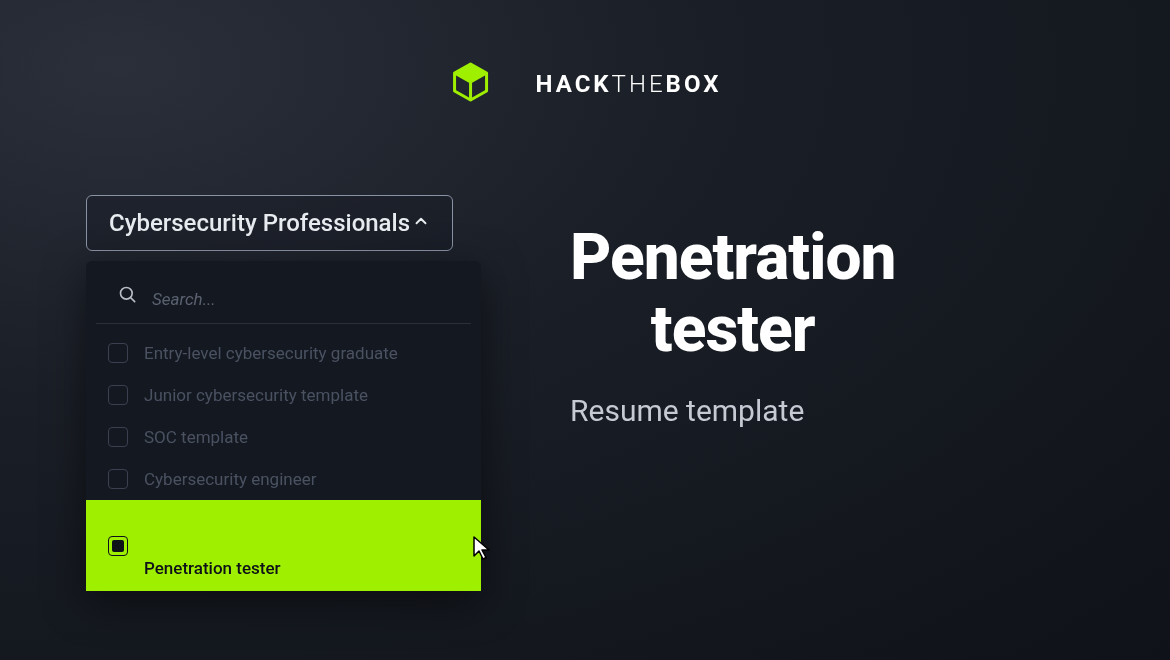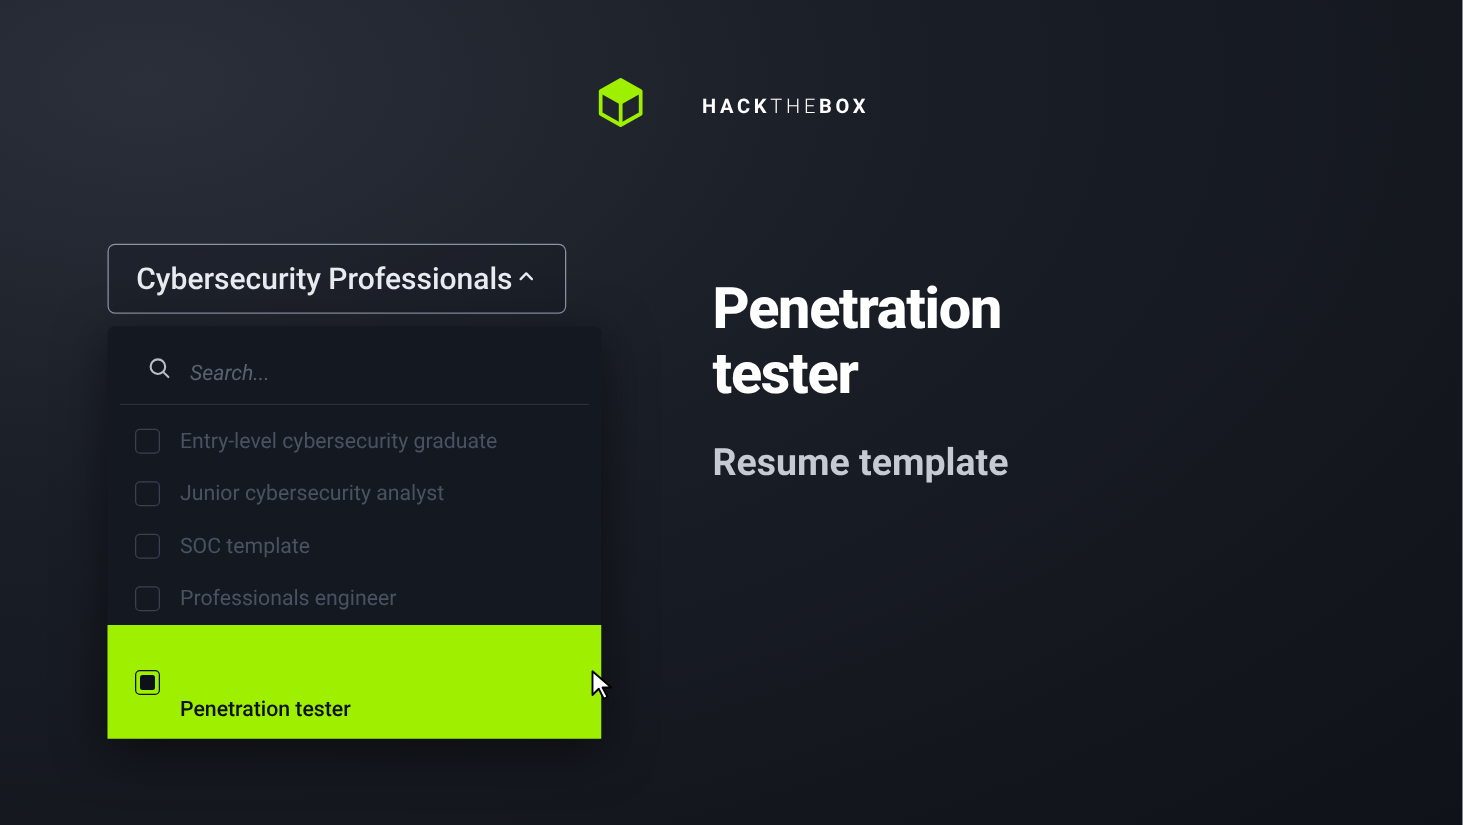--- a/index.html
+++ b/index.html
@@ -23,21 +23,21 @@
       display: flex;
       align-items: center;
       gap: 14px;
     }
     .logo-cube {
       width: 44px;
       height: 44px;
     }
     .logo-text {
       color: #ffffff;
-      font-size: 16px;
+      font-size: 24px;
       font-weight: 700;
       letter-spacing: 3px;
       margin-left: 29px;
     }
     .logo-text .thin {
       font-weight: 300;
     }
     .dropdown-header {
       position: absolute;
       left: 86px;
@@ -150,29 +150,30 @@
       width: 28px;
       height: 28px;
     }
     .heading-block {
       position: absolute;
       left: 570px;
       top: 222px;
     }
     .heading-title {
       color: #ffffff;
-      font-size: 46px;
+      font-size: 64px;
       font-weight: 800;
       line-height: 1.12;
       letter-spacing: -1px;
+      text-align: center;
     }
     .heading-subtitle {
       color: #c5cad3;
       font-size: 30px;
-      font-weight: 700;
+      font-weight: 400;
       margin-top: 28px;
     }
   </style>
 </head>
 <body>
 
 
 
 <div class="logo">
   <span>
@@ -206,29 +207,29 @@
     </span>
     <input class="search-input" type="text" placeholder="Search..." style="">
   </div>
   <div class="list-items">
     <div class="list-item">
       <span class="checkbox"></span>
       <span class="list-item-label">Entry-level cybersecurity graduate</span>
     </div>
     <div class="list-item">
       <span class="checkbox"></span>
-      <span class="list-item-label">Junior cybersecurity analyst</span>
+      <span class="list-item-label">Junior cybersecurity template</span>
     </div>
     <div class="list-item">
       <span class="checkbox"></span>
       <span class="list-item-label">SOC template</span>
     </div>
     <div class="list-item">
       <span class="checkbox"></span>
-      <span class="list-item-label">Professionals engineer</span>
+      <span class="list-item-label">Cybersecurity engineer</span>
     </div>
     <div class="list-item selected">
       <span class="checkbox"></span>
       <span class="list-item-label">Penetration tester</span>
     </div>
   </div>
 </div>
 
 <span>
   <svg class="cursor" viewBox="0 0 28 28">

